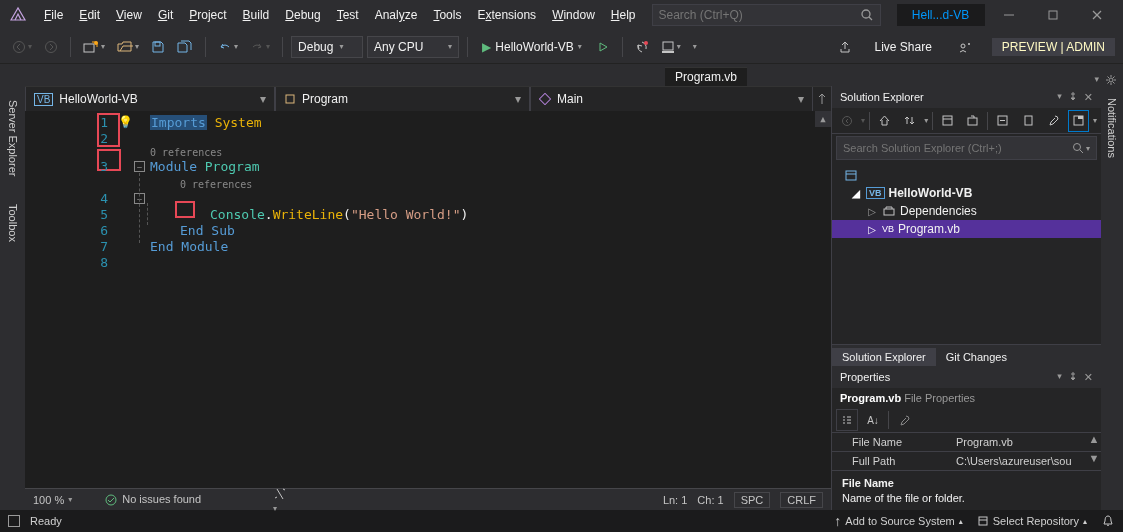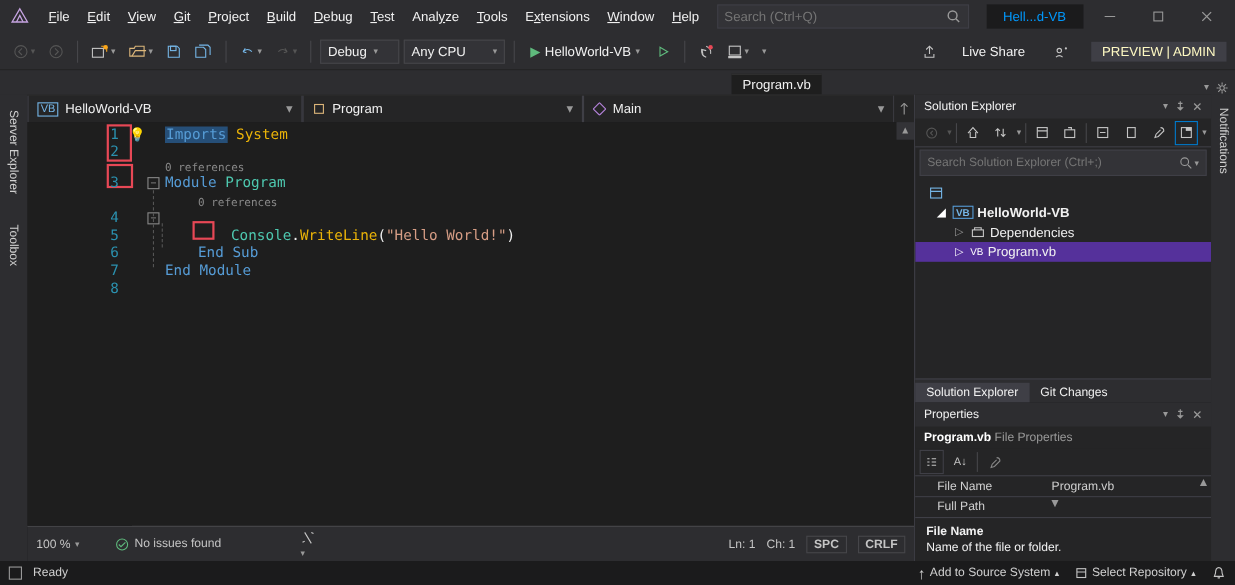--- a/index.html
+++ b/index.html
@@ -176,33 +176,33 @@
 .ident { color:#eab308; }
 .cls { color:#4ec9b0; }
 .editor-scroll-top {
   position:absolute; right:0; top:0;
   width:16px; height:16px;
   background:#333337;
   display:flex; align-items:center; justify-content:center;
   color:#999; font-size:9px;
 }
 .editor-footer {
-  height:32px;
+  height:22px;
   background:#2d2d30;
   border-top:1px solid #46464a;
   display:flex; align-items:center;
   padding:0 8px;
   gap:12px;
   font-size:11px; color:#c5c5c5;
 }
 .editor-footer .zoom { display:flex; align-items:center; gap:4px;}
 .editor-footer .issues { margin-left:20px; display:flex; gap:4px; }
 .editor-footer .green { color:#5fba7d; }
 .editor-footer .right { margin-left:auto; display:flex; gap:10px; align-items:center;}
-.editor-footer .seg { border:1px solid #46464a; padding:1px 6px;font-weight:bold;}
+.editor-footer .seg { border:1px solid #46464a; padding:1px 6px;}
 .right-panel {
   width:270px;
   background:#252526;
   display:flex;
   flex-direction:column;
   border-left:1px solid #3f3f46;
 }
 .panel-header {
   height:22px;
   background:#2d2d30;
@@ -707,20 +707,21 @@
           </div>
       </div>
       <div class="props-grid">
         <div class="row">
           <div class="k">File Name</div>
           <div class="v">Program.vb</div>
           <div style="width:14px;color:#999;text-align:center;">▲</div>
         </div>
         <div class="row">
           <div class="k">Full Path</div>
+          <div class="v">C:\Users\azureuser\sou</div>
           <div style="width:14px;color:#999;text-align:center;">▼</div>
         </div>
       </div>
       <div class="props-desc">
         <span class="h">File Name</span>
         <span>Name of the file or folder.</span>
       </div>
     </div>
   </div>
 

